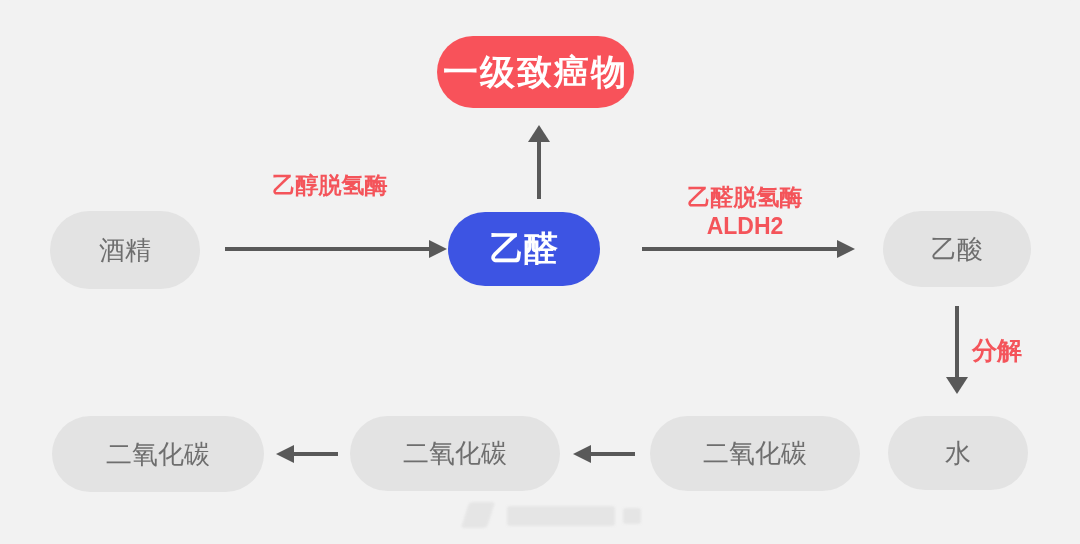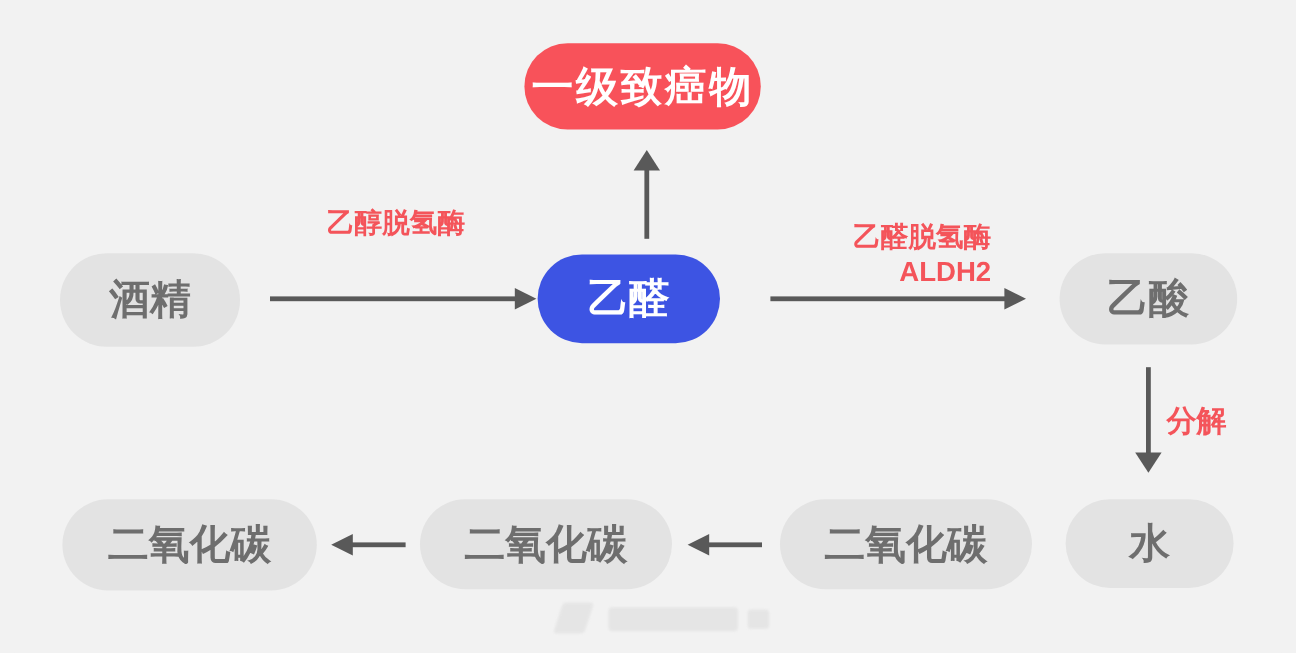--- a/index.html
+++ b/index.html
@@ -27,21 +27,21 @@
   }
   .pill{
     position:absolute;
     display:flex;align-items:center;justify-content:center;
     border-radius:999px;
     white-space:nowrap;
   }
   .pill-gray{
     background:var(--pill-gray);
     color:var(--pill-gray-text);
-    font-size:34px;font-weight:700;
+    font-size:26px;font-weight:400;
   }
   .pill-blue{
     background:var(--pill-blue);
     color:var(--pill-light-text);
     font-size:34px;font-weight:700;
   }
   .pill-red{
     background:var(--pill-red);
     color:var(--pill-light-text);
     font-size:35px;font-weight:700;
@@ -95,21 +95,21 @@
   .enzyme{
     position:absolute;
     color:var(--enzyme-label);
     font-weight:700;
     font-size:23px;
     line-height:1.25;
     text-align:center;
     width:200px;
   }
   .enzyme-adh{left:230px;top:171px;}
-  .enzyme-aldh{left:626px;top:183px;text-align:right;}
+  .enzyme-aldh{left:645px;top:183px;}
   .label-decompose{
     position:absolute;
     left:972px;top:334px;
     color:var(--enzyme-label);
     font-weight:700;
     font-size:25px;
   }
 
   
   .watermark{

